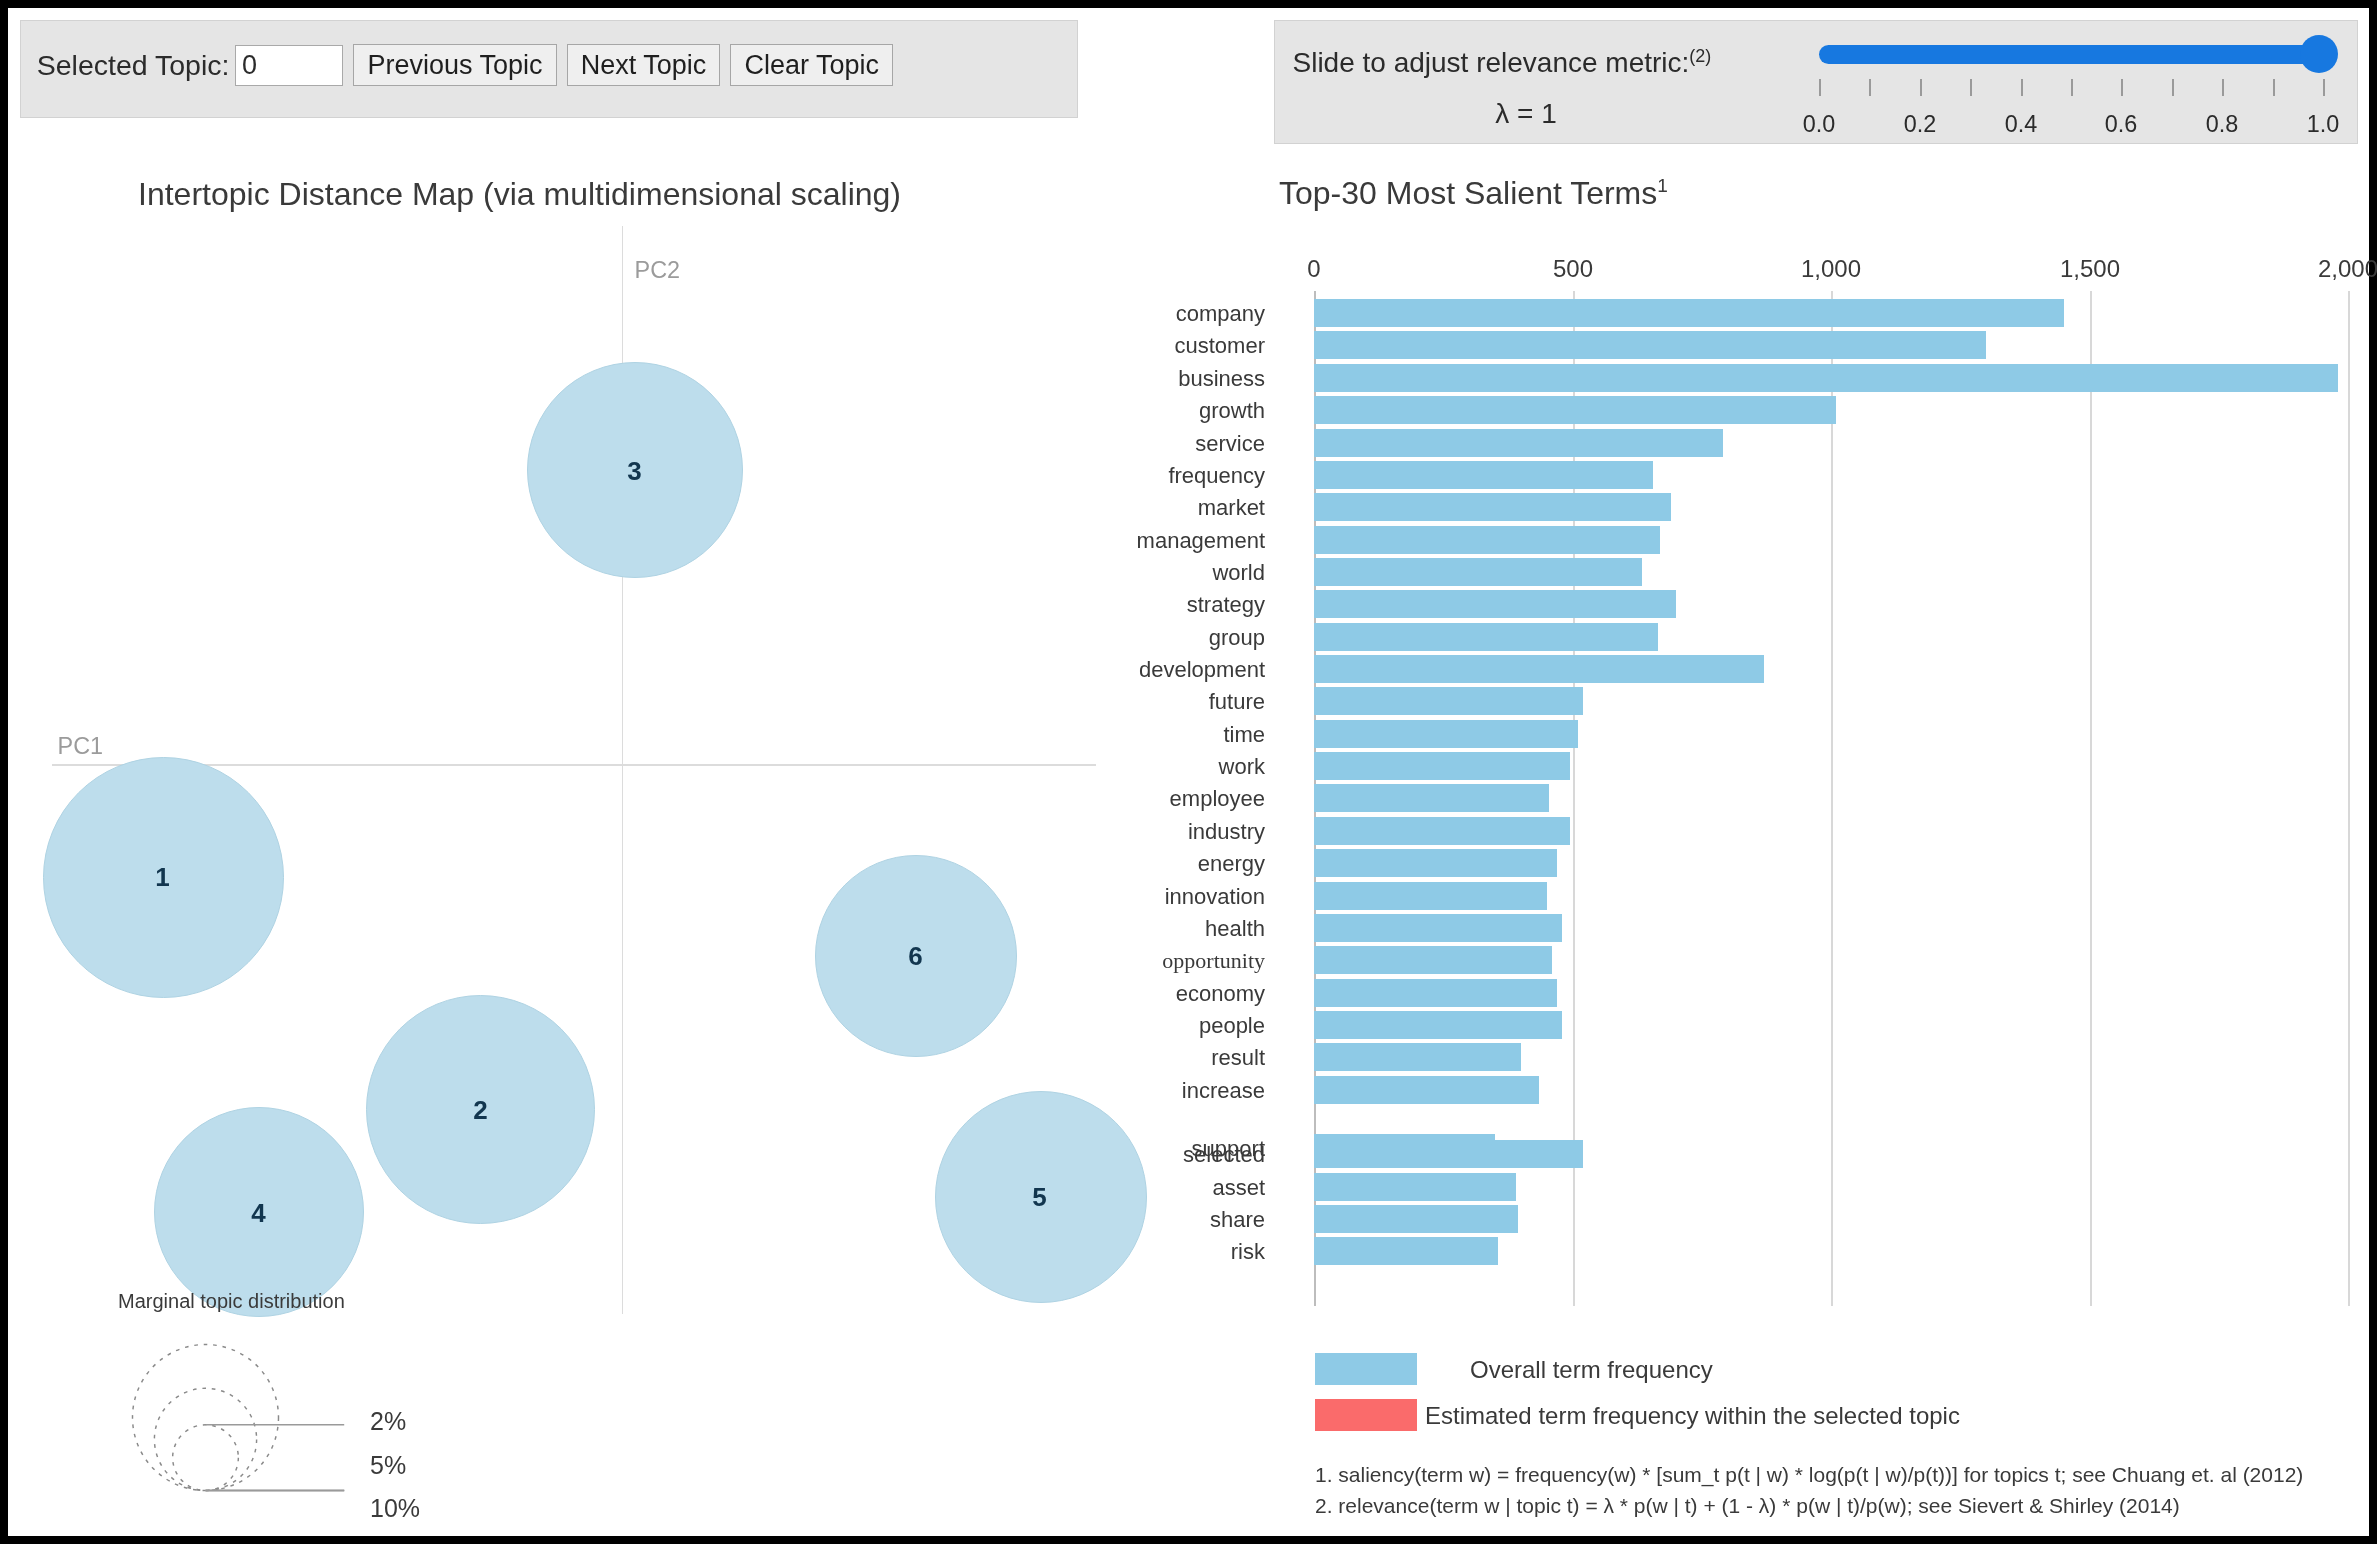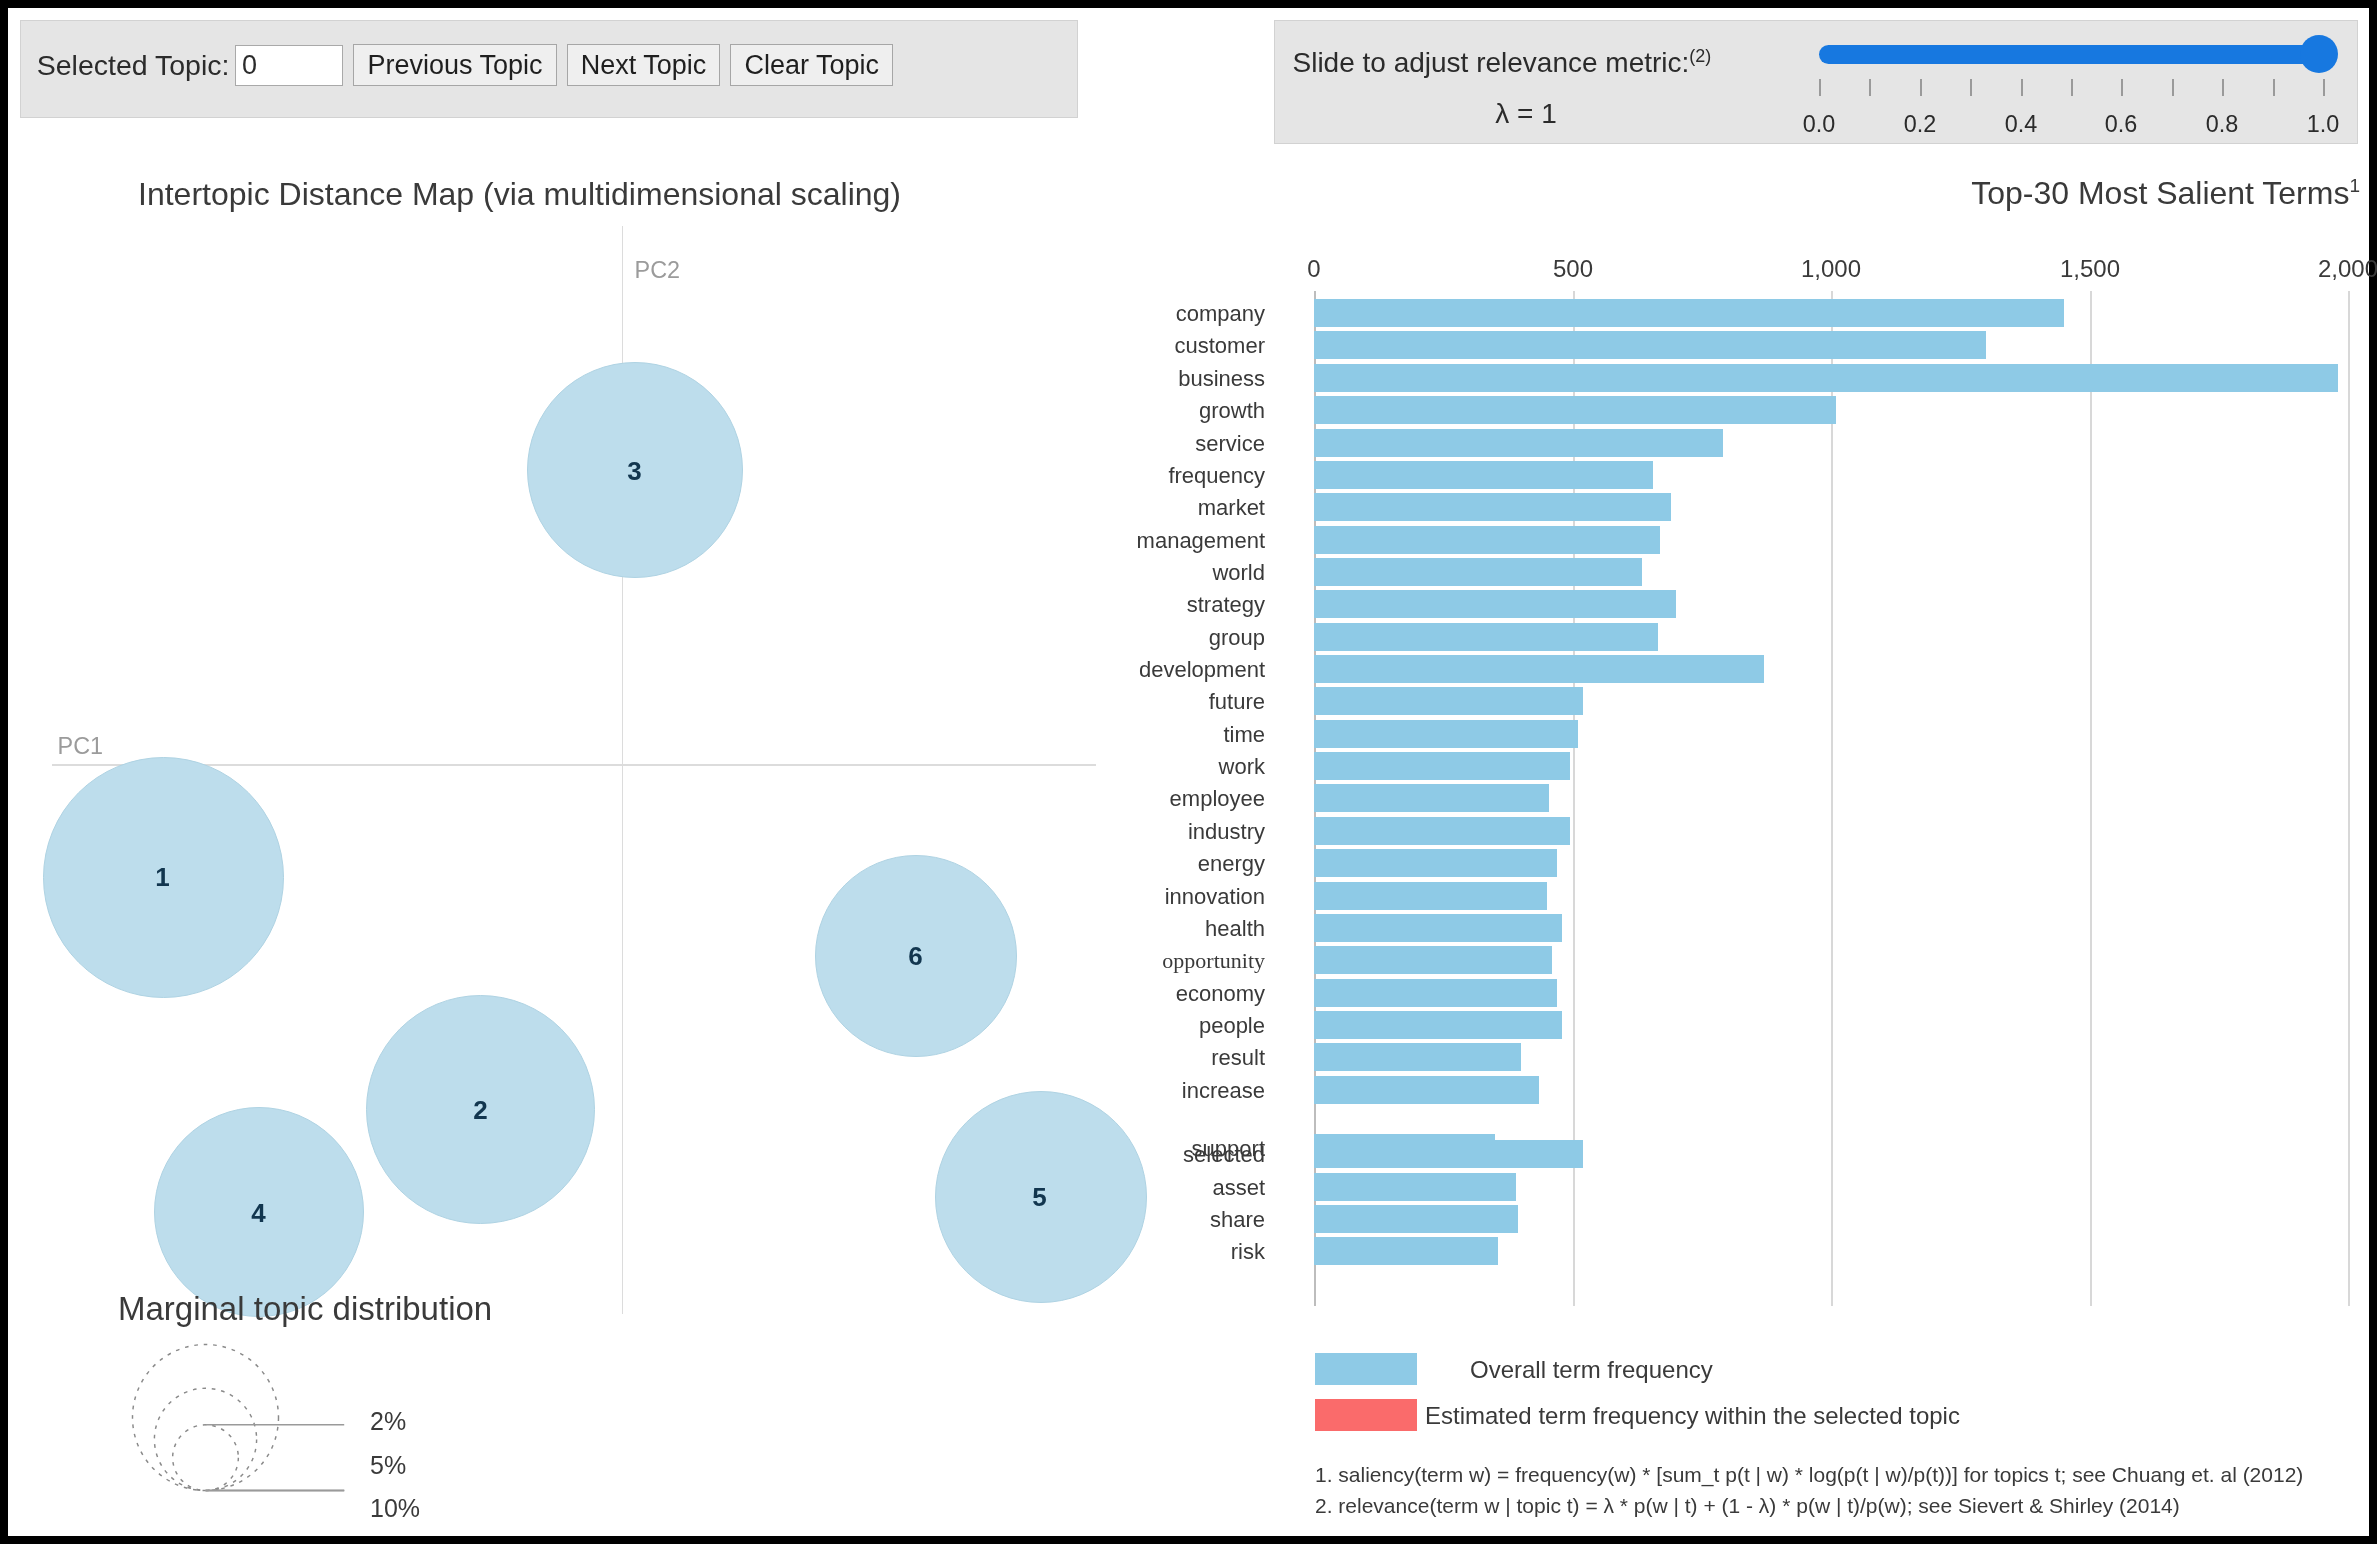--- a/index.html
+++ b/index.html
@@ -106,31 +106,31 @@
   .topic-num{
     position:absolute;
     font-size:26px;font-weight:bold;color:#12364f;
     transform:translate(-50%,-50%);
     pointer-events:none;
   }
 
   
   #mtd-label{
     position:absolute;left:110px;top:1282px;
-    font-size:33px;color:#3a3a3a;white-space:nowrap;
+    font-size:20px;color:#3a3a3a;white-space:nowrap;
   }
   #mtd-svg{position:absolute;left:88px;top:1300px;}
   .mtd-pct{
     position:absolute;font-size:25px;color:#3a3a3a;white-space:nowrap;
   }
 
   
   #bar-title{
     position:absolute;left:1271px;top:167px;width:1081px;
-    text-align:right;font-size:32px;color:#3a3a3a;white-space:nowrap;
+    text-align:left;font-size:32px;color:#3a3a3a;white-space:nowrap;
   }
   #bar-title sup{font-size:19px;}
   #bar-panel{position:absolute;left:1266px;top:219px;width:1096px;height:1110px;}
   .xtick-lab{
     position:absolute;top:28px;font-size:24px;color:#3a3a3a;
     transform:translateX(-50%);white-space:nowrap;
   }
   .xgrid{position:absolute;top:64px;width:1.5px;background:#cfcfcf;}
   .term-row{position:absolute;left:0;height:32px;}
   .term-label{

